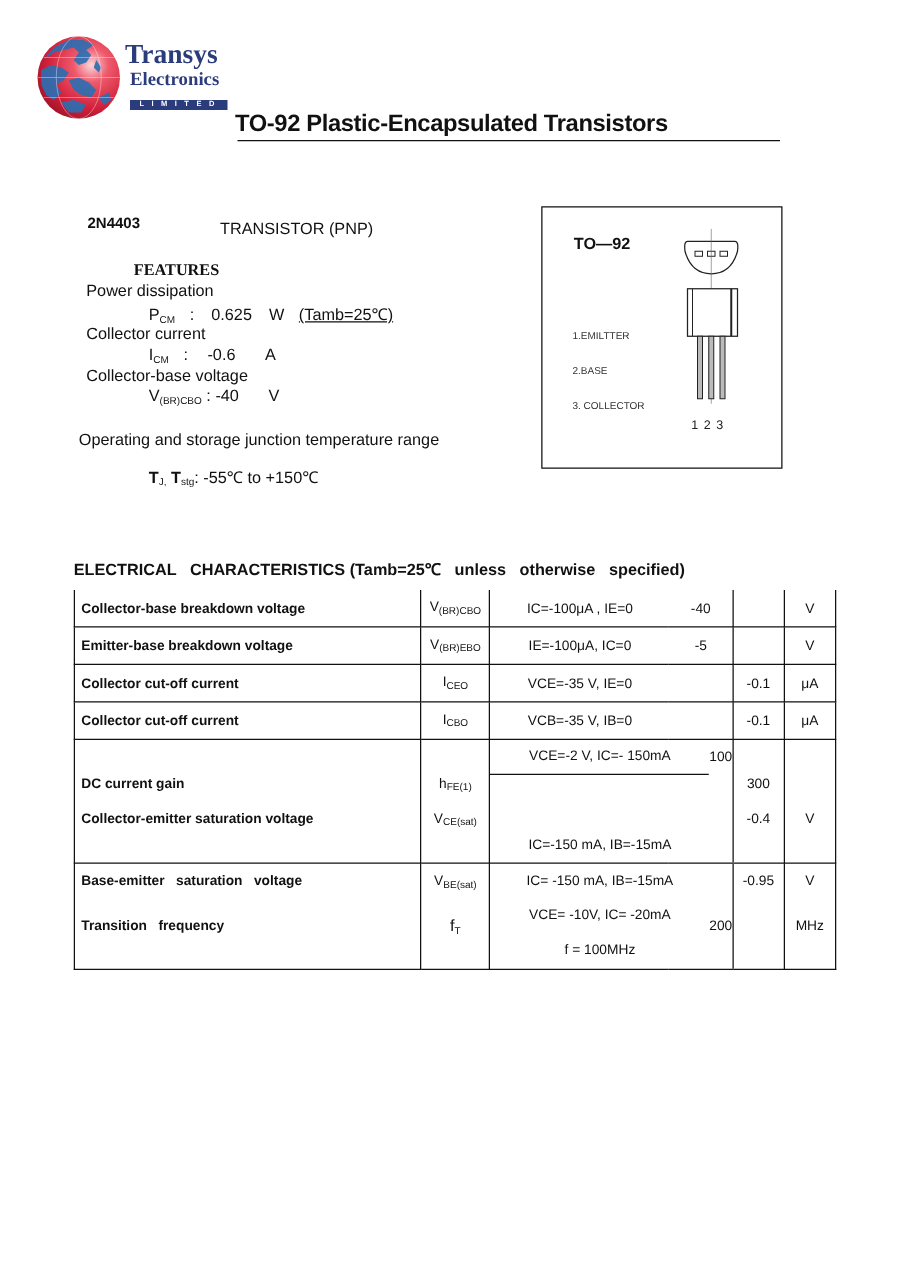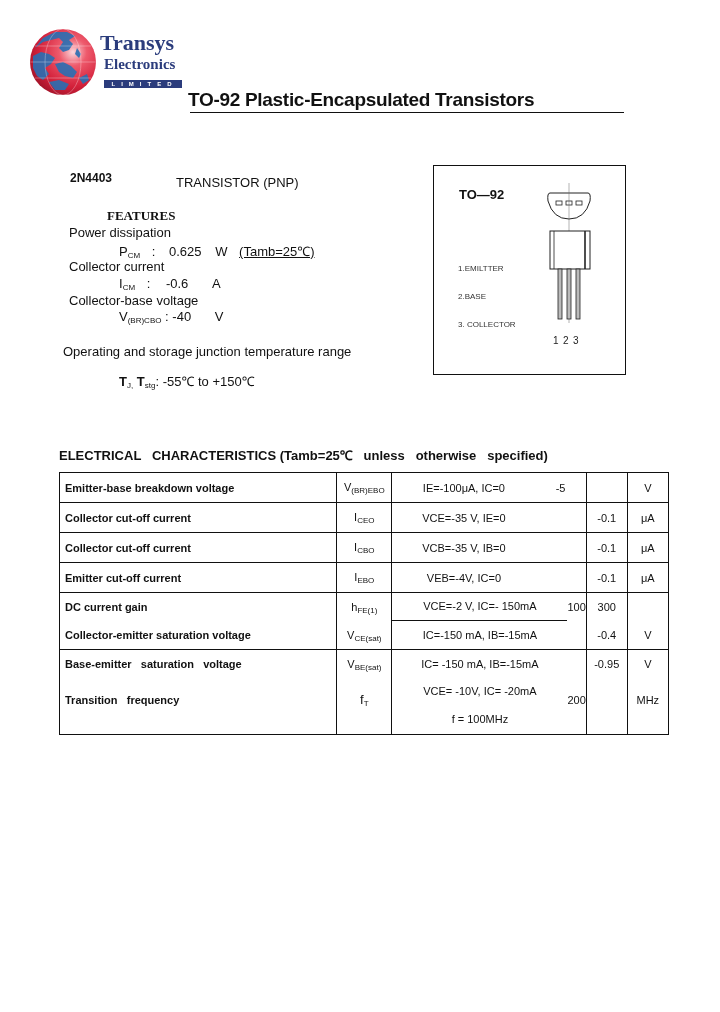--- a/index.html
+++ b/index.html
@@ -135,20 +135,28 @@
 </svg>
 <div class="abs pin-num" style="left:553px;top:335px;">1</div>
 <div class="abs pin-num" style="left:563px;top:335px;">2</div>
 <div class="abs pin-num" style="left:573px;top:335px;">3</div>
 
 <div class="abs ec-title" style="white-space:pre;word-spacing:0;">ELECTRICAL   CHARACTERISTICS (Tamb=25℃   unless   otherwise   specified)</div>
 
 <table class="ec">
   <tbody>
   <tr class="r29">
+    <td class="c-param nob-t">Collector-base breakdown voltage</td>
+    <td class="c-sym nob-t"><span>V</span><span class="sub">(BR)CBO</span></td>
+    <td class="c-test nob-t nob-r">IC=-100μA , IE=0</td>
+    <td class="c-min nob-t nob-l">-40</td>
+    <td class="c-max nob-t"></td>
+    <td class="c-unit nob-t">V</td>
+  </tr>
+  <tr class="r29">
     <td class="c-param">Emitter-base breakdown voltage</td>
     <td class="c-sym"><span>V</span><span class="sub">(BR)EBO</span></td>
     <td class="c-test nob-r">IE=-100μA, IC=0</td>
     <td class="c-min nob-l">-5</td>
     <td class="c-max"></td>
     <td class="c-unit">V</td>
   </tr>
   <tr class="r29">
     <td class="c-param">Collector cut-off current</td>
     <td class="c-sym"><span>I</span><span class="sub">CEO</span></td>
@@ -158,47 +166,39 @@
     <td class="c-unit">μA</td>
   </tr>
   <tr class="r29">
     <td class="c-param">Collector cut-off current</td>
     <td class="c-sym"><span>I</span><span class="sub">CBO</span></td>
     <td class="c-test nob-r">VCB=-35 V, IB=0</td>
     <td class="c-min nob-l"></td>
     <td class="c-max">-0.1</td>
     <td class="c-unit">μA</td>
   </tr>
-  <tr class="r29">
-    <td class="c-param">Emitter cut-off current</td>
-    <td class="c-sym"><span>I</span><span class="sub">EBO</span></td>
-    <td class="c-test nob-r">VEB=-4V, IC=0</td>
-    <td class="c-min nob-l"></td>
-    <td class="c-max">-0.1</td>
-    <td class="c-unit">μA</td>
-  </tr>
 
   <tr>
     <td class="c-param">
           <div class="stack">
             <div>DC current gain</div>
             <div>Collector-emitter saturation voltage</div>
           </div>
         </td>
     <td class="c-sym">
           <div class="stack">
       <div><span>h</span><span class="sub">FE(1)</span></div>
       <div><span>V</span><span class="sub">CE(sat)</span></div>
     </div>
         </td>
     <td class="c-test nob-r" colspan="2" style="padding:0;">
       <div style="display:flex;">
         <div style="width:175px;">
           <div class="inline-rule" style="height:27px;line-height:27px;">VCE=-2 V, IC=- 150mA</div>
-          <div style="height:28px;line-height:28px;">IC=-150 mA, IB=-15mA</div>
+          <div style="height:28px;line-height:28px;margin-top:42px;">IC=-150 mA, IB=-15mA</div>
         </div>
         <div style="flex:1;text-align:center;">
           <div style="height:28px;line-height:28px;">100</div>
           <div style="height:28px;line-height:28px;"></div>
         </div>
       </div>
     </td>
     <td class="c-max">
           <div class="stack">
             <div>300</div>

